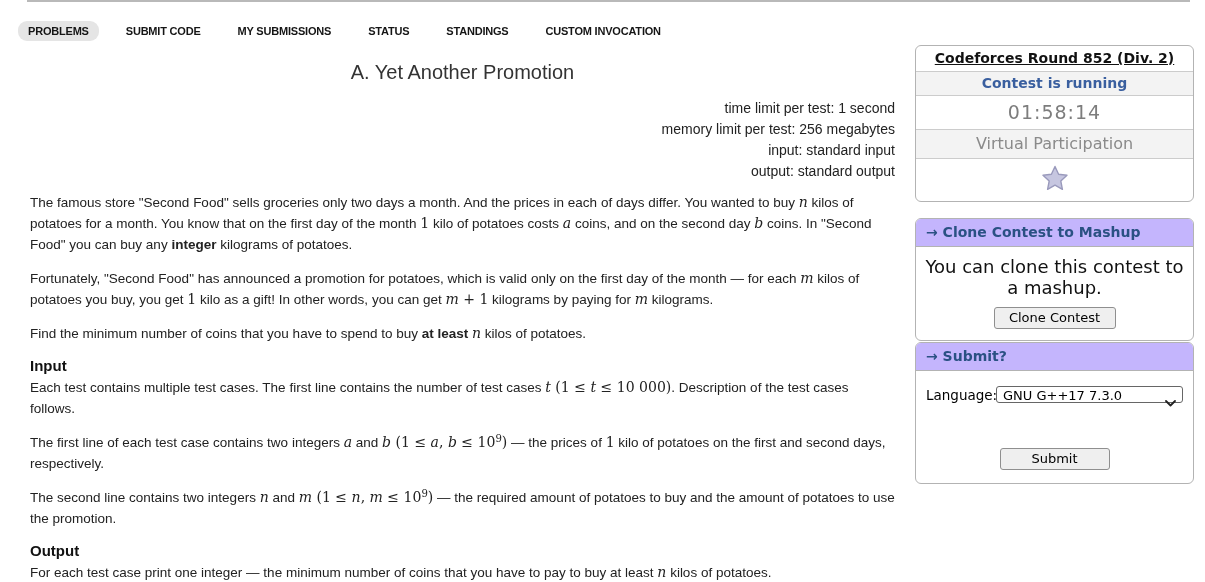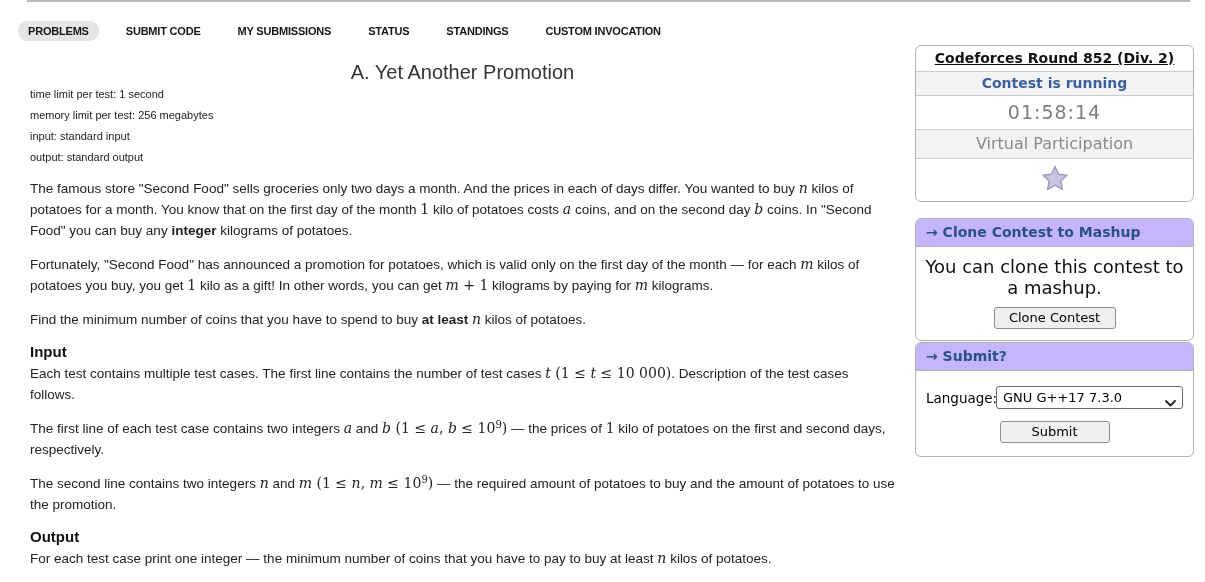--- a/index.html
+++ b/index.html
@@ -16,21 +16,21 @@
   .nav { position:absolute; left:18px; top:21px; display:flex; align-items:center; gap:17px; }
   .tab {
     font-size:11px; font-weight:bold; letter-spacing:-0.2px; color:#151515;
     padding:4px 10px; border-radius:9px; cursor:pointer; white-space:nowrap;
   }
   .tab.active { background:#e5e5e5; }
 
   
   .main { position:absolute; left:30px; top:60px; width:865px; }
   .ptitle { text-align:center; font-size:20px; line-height:24px; color:#333; }
-  .pmeta  { text-align:left; font-size:11px; line-height:21px; color:#222; }
+  .pmeta  { text-align:right; font-size:14px; line-height:21px; color:#222; margin-top:14px; }
   .stmt   { margin-top:10px; font-size:13.5px; line-height:21px; color:#222; }
   .stmt .para { margin:0 0 13px 0; }
   .stmt .sect { font-size:15px; font-weight:bold; color:#111; margin:12px 0 2px 0; line-height:18px; }
 
   
   .seg-b { font-weight:bold; }
   .seg-mi { font-family:"DejaVu Serif", serif; font-style:italic; font-size:1.04em; }
   .seg-mr { font-family:"DejaVu Serif", serif; font-size:1.04em; }
   .seg-msup { font-family:"DejaVu Serif", serif; font-size:0.75em; vertical-align:super; line-height:0; }
 
@@ -63,29 +63,29 @@
     padding:2px 12px 3px 12px; cursor:pointer;
   }
   .clone-btn { margin-top:9px; min-width:122px; }
 
   #submit-box { top:342px; }
   .submit-body { padding:15px 10px 13px 10px; font-size:13.5px; }
   .form-row { display:flex; align-items:center; margin-bottom:12px; }
   .form-label { width:70px; flex:0 0 70px; color:#000; line-height:16px; }
   .select-wrap { position:relative; width:187px; }
   .select-wrap select {
-    width:187px; height:23px; appearance:none; -webkit-appearance:none;
+    width:187px; height:17px; appearance:none; -webkit-appearance:none;
     border:1px solid #666; border-radius:3px; background:#fff;
     font-family:"DejaVu Sans", sans-serif; font-size:13px; padding:1px 22px 1px 6px; color:#000; cursor:pointer;
   }
   .chev { position:absolute; right:7px; top:8px; pointer-events:none; }
   .file-btn { padding:2px 8px 3px 8px; }
   .file-status { font-size:13px; margin-left:7px; color:#000; }
   .submit-row { text-align:center; margin:2px 0 0 0; }
-  .submit-btn { min-width:110px; }
+  .submit-btn { min-width:110px;margin-top:33px; }
 </style>
 </head>
 <body>
 
 <div class="top-line"></div>
 
 <div class="nav">
   <span class="tab active">PROBLEMS</span>
   <span class="tab">SUBMIT CODE</span>
   <span class="tab">MY SUBMISSIONS</span>

